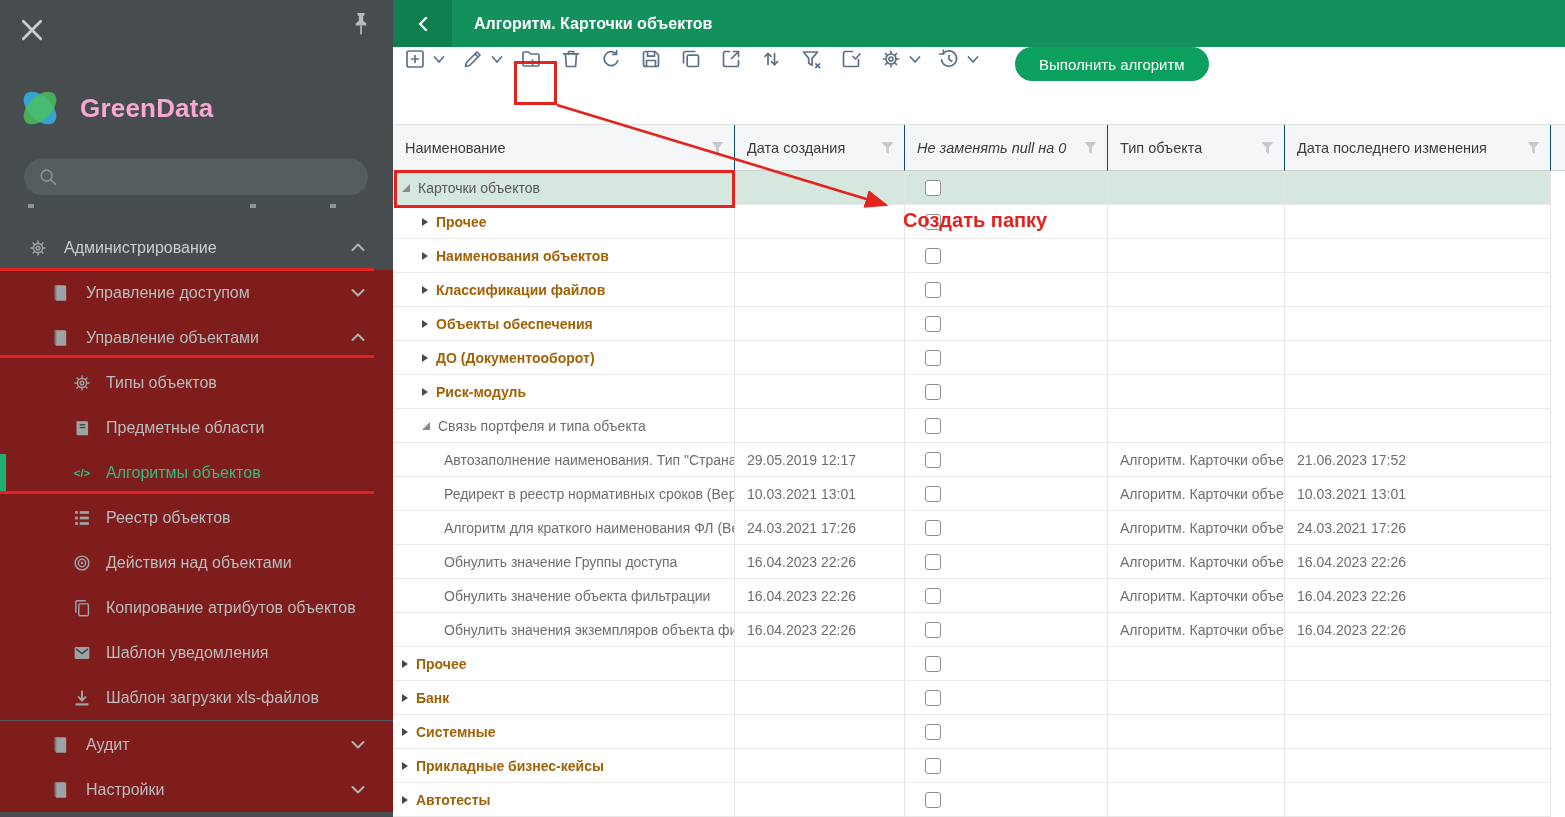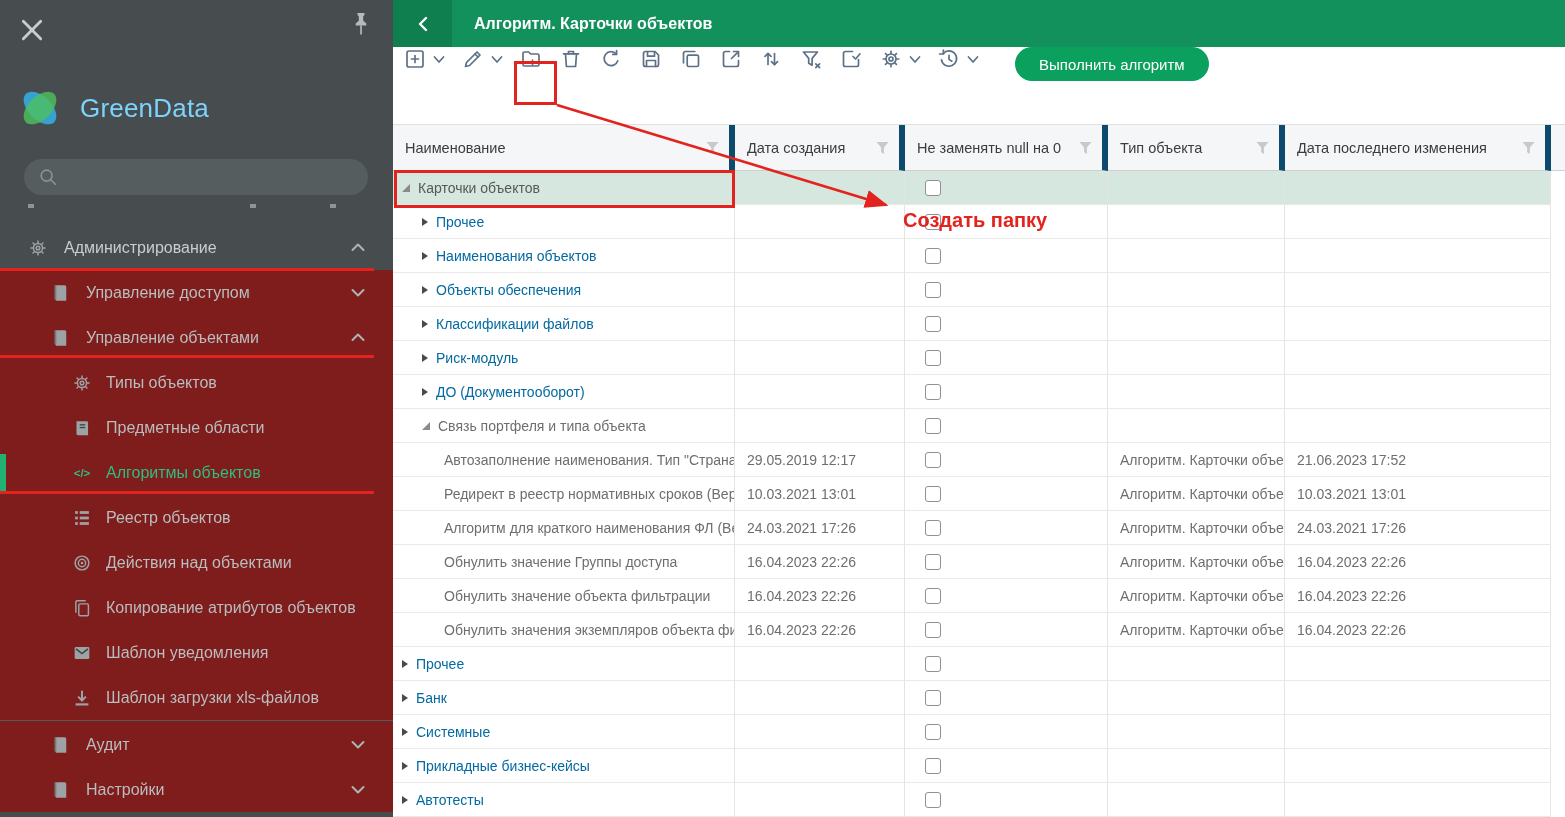--- a/index.html
+++ b/index.html
@@ -6,21 +6,21 @@
   html,body { width:1565px; height:817px; overflow:hidden;
     font-family:"Liberation Sans", sans-serif; background:#fff; }
   #app { position:relative; width:1565px; height:817px; display:flex; }
 
   
   #sidebar { position:relative; width:393px; height:817px; background:#474d4f; flex:0 0 393px; overflow:hidden; }
   .sb-top { position:absolute; top:0; left:0; right:0; height:60px; }
   .sb-close { position:absolute; left:19px; top:17px; width:26px; height:26px; cursor:pointer; }
   .sb-pin { position:absolute; right:20px; top:11px; width:24px; height:32px; cursor:pointer; }
   .sb-logo { position:absolute; top:82px; left:14px; display:flex; align-items:center; }
-  .sb-logo-text { color:#7dd3fc; font-size:26px; font-weight:normal; margin-left:14px; letter-spacing:.2px; }
+  .sb-logo-text { color:#f9a8d4; font-size:26px; font-weight:bold; margin-left:14px; letter-spacing:.2px; }
   .sb-search { position:absolute; top:159px; left:24px; width:344px; height:36px; background:#565d5f; border-radius:18px; display:flex; align-items:center; padding-left:14px; cursor:text; }
   .sb-clip { position:absolute; top:203px; left:0; width:393px; height:8px; overflow:hidden; }
   .sb-clip i { position:absolute; top:1px; width:6px; height:4px; background:#8e9496; }
   #sb-nav { position:absolute; top:225px; left:0; right:0; bottom:0; }
   .dark-panel { background:#7f1d1d; }
   .sbitem { position:relative; height:45px; display:flex; align-items:center; cursor:pointer; color:#b9bdbe; font-size:16px; }
   .sbitem .ic { position:absolute; width:22px; height:22px; display:flex; align-items:center; justify-content:center; }
   .sbitem .chev { position:absolute; right:28px; width:14px; height:9px; }
   .sbitem.lv1 .ic { left:27px; } .sbitem.lv1 .lbl { margin-left:64px; color:#c9cdce; }
   .sbitem.lv2 .ic { left:49px; } .sbitem.lv2 .lbl { margin-left:86px; }
@@ -42,30 +42,30 @@
   #toolbar { position:absolute; top:47px; left:0; width:1172px; height:77px; background:#fff; display:flex; align-items:flex-start; padding-left:10px; }
   .tbtn { display:flex; align-items:center; cursor:pointer; margin-right:16px; flex:0 0 auto; }
   .tbtn svg.main { width:24px; height:24px; }
   .tbtn svg.dd { width:12px; height:9px; margin-left:6px; }
   #run-btn { margin-left:20px; height:34px; padding:0 24px; background:#0ca05f; border:none; border-radius:17px; color:#fff; font-size:15px; font-family:"Liberation Sans",sans-serif; cursor:pointer; }
 
   
   #grid { position:absolute; top:124px; left:0; width:1172px; height:693px; font-size:14px; }
   .g-row { display:flex; height:34px;border-radius:7px; }
   .g-head { display:flex; height:47px; background:#f5f6f7; border-top:1px solid #e0e0e0; }
-  .hcell { position:relative; display:flex; align-items:center; padding-left:12px; color:#3c3c3c; font-size:14.5px; border-right:6px solid #0c4a6e; border-bottom:1px solid #cfcfcf; cursor:pointer; }
+  .hcell { position:relative; display:flex; align-items:center; padding-left:12px; color:#3c3c3c; font-size:14.5px; border-right:1px solid #0c4a6e; border-bottom:1px solid #cfcfcf; cursor:pointer; }
   .hcell .funnel { position:absolute; right:9px; top:16px; }
   .cell { position:relative; display:flex; align-items:center; border-right:1px solid #e4e4e4; border-bottom:1px solid #e9e9e9; overflow:hidden; white-space:nowrap; color:#6e6e6e; }
-  .c0 { width:342px; } .c1 { width:170px; padding-left:12px; } .c2 { width:203px; }
+  .c0 { width:342px; } .c1 { width:170px; padding-left:12px; } .c2 { width:203px;font-style:italic; }
   .c3 { width:177px; padding-left:12px; } .c4 { width:266px; padding-left:12px; }
   .cg { width:14px; border-right:none; }
   .g-head .cg { border-bottom:1px solid #cfcfcf; background:#f5f6f7; border-right:none;}
   .row-sel .cell { background:#d5e7de; }
   .namecell .lbl { margin-left:8px; color:#6e6e6e; }
-  .namecell.b .lbl { font-weight:normal; color:#0369a1; }
+  .namecell.b .lbl { font-weight:bold; color:#a16207; }
   .row-sel .namecell .lbl { color:#585858; }
   .sp { flex:0 0 auto; height:1px; }
   .tri-c { width:0; height:0; border-top:4.5px solid transparent; border-bottom:4.5px solid transparent; border-left:6px solid #6d6d6d; flex:0 0 auto; cursor:pointer; }
   .namecell.b .tri-c { border-left-color:#4a4a4a; }
   .tri-e { width:0; height:0; border-bottom:8px solid #8a8a8a; border-left:8px solid transparent; flex:0 0 auto; cursor:pointer; }
   .cb { width:16px; height:16px; margin-left:20px; border:1.5px solid #919191; border-radius:3px; background:#fff; flex:0 0 auto; cursor:pointer; }
 
   
   .anno { position:absolute; z-index:50; pointer-events:none; }
   #anno-folder-box { left:121px; top:61px; width:43px; height:44px; border:3px solid #e3231e; }
@@ -474,63 +474,63 @@
             <span class="cb"></span>
           </div>
           <div class="cell c3"></div>
           <div class="cell c4"></div>
           <div class="cg"></div>
         </div>
         <div class="g-row">
           <div class="cell c0 namecell b">
             <span class="sp" style="width: 29px;"></span>
             <span class="tri-c"></span>
+            <span class="lbl">Классификации файлов</span>
+          </div>
+          <div class="cell c1"></div>
+          <div class="cell c2">
+            <span class="cb"></span>
+          </div>
+          <div class="cell c3"></div>
+          <div class="cell c4"></div>
+          <div class="cg"></div>
+        </div>
+        <div class="g-row">
+          <div class="cell c0 namecell b">
+            <span class="sp" style="width: 29px;"></span>
+            <span class="tri-c"></span>
             <span class="lbl">Объекты обеспечения</span>
           </div>
           <div class="cell c1"></div>
           <div class="cell c2">
             <span class="cb"></span>
           </div>
           <div class="cell c3"></div>
           <div class="cell c4"></div>
           <div class="cg"></div>
         </div>
         <div class="g-row">
           <div class="cell c0 namecell b">
             <span class="sp" style="width: 29px;"></span>
             <span class="tri-c"></span>
-            <span class="lbl">Классификации файлов</span>
+            <span class="lbl">ДО (Документооборот)</span>
           </div>
           <div class="cell c1"></div>
           <div class="cell c2">
             <span class="cb"></span>
           </div>
           <div class="cell c3"></div>
           <div class="cell c4"></div>
           <div class="cg"></div>
         </div>
         <div class="g-row">
           <div class="cell c0 namecell b">
             <span class="sp" style="width: 29px;"></span>
             <span class="tri-c"></span>
             <span class="lbl">Риск-модуль</span>
-          </div>
-          <div class="cell c1"></div>
-          <div class="cell c2">
-            <span class="cb"></span>
-          </div>
-          <div class="cell c3"></div>
-          <div class="cell c4"></div>
-          <div class="cg"></div>
-        </div>
-        <div class="g-row">
-          <div class="cell c0 namecell b">
-            <span class="sp" style="width: 29px;"></span>
-            <span class="tri-c"></span>
-            <span class="lbl">ДО (Документооборот)</span>
           </div>
           <div class="cell c1"></div>
           <div class="cell c2">
             <span class="cb"></span>
           </div>
           <div class="cell c3"></div>
           <div class="cell c4"></div>
           <div class="cg"></div>
         </div>
         <div class="g-row">

